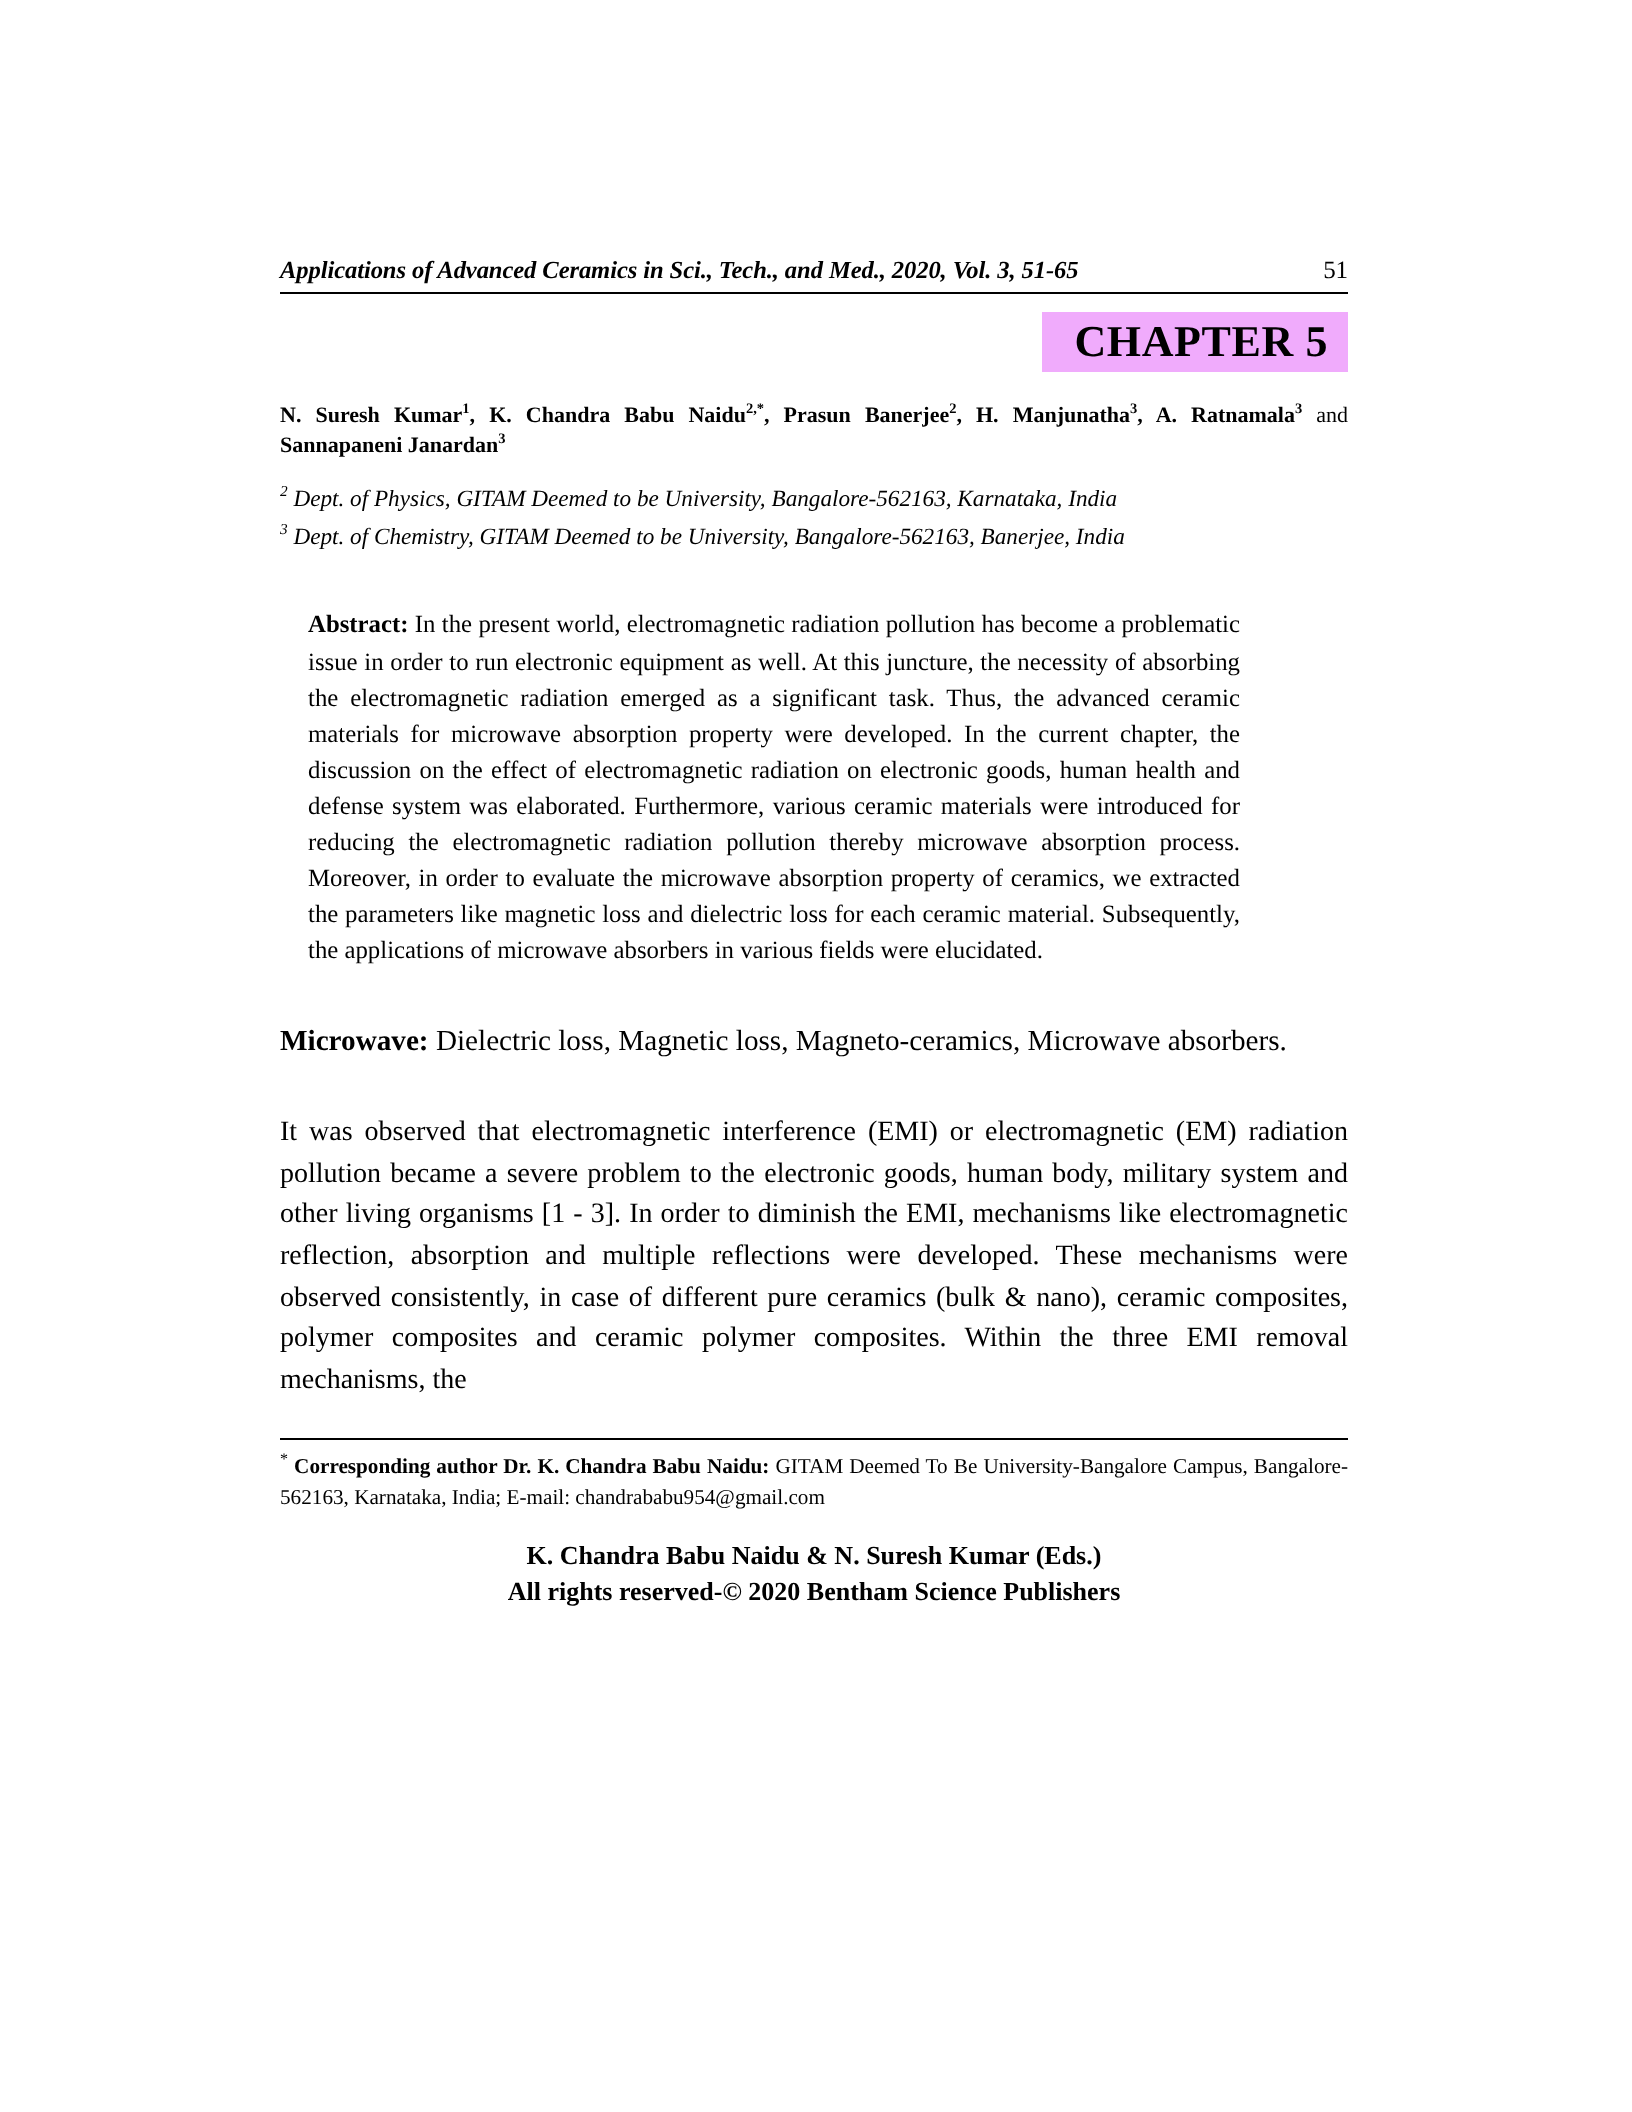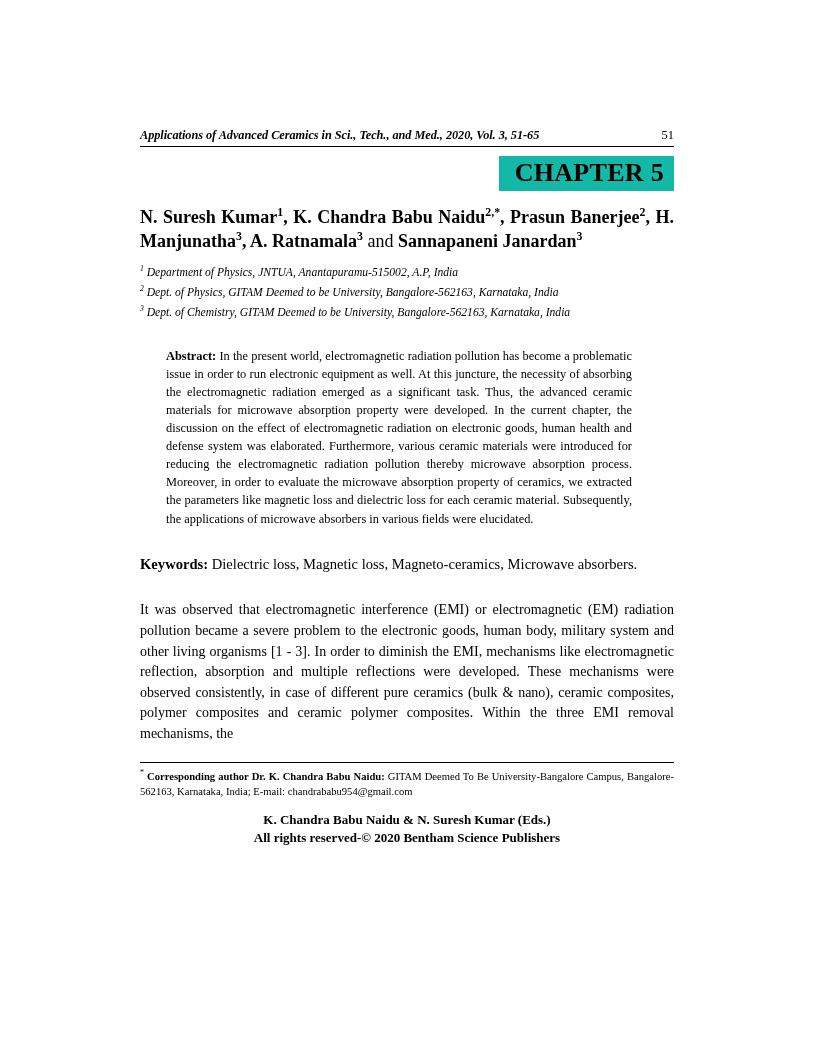--- a/index.html
+++ b/index.html
@@ -51,59 +51,59 @@
     margin-top: 3px;
   }
 
   
   .chapter-bar {
     margin-top: 9px;
     display: flex;
     justify-content: flex-end;
   }
   .chapter-label {
-    background: #14b8a6;
-    font-size: 26px;
+    background: #f0abfc;
+    font-size: 22px;
     font-weight: bold;
     letter-spacing: 0.3px;
     padding: 2px 10px 3px 16px;
     line-height: 1.15;
   }
 
   h1.title {
     font-size: 22.5px;
     font-weight: bold;
     line-height: 1.27;
     margin: 16px 0 0 0;
     text-align: justify;
     letter-spacing: -0.1px;
   }
   h1.title .line2 { display: block; }
 
   .authors {
-    font-size: 18px;
+    font-size: 11px;
     font-weight: bold;
     line-height: 1.33;
     margin-top: 15px;
     text-align: justify;
   }
   .authors .conj { font-weight: normal; }
   sup { font-size: 0.66em; vertical-align: super; line-height: 0; }
 
   .affils {
     margin-top: 9px;
   }
   .affil {
     font-size: 11.6px;
     font-style: italic;
     line-height: 1.72;
   }
 
   .abstract-box {
-    margin: 24px 0 0 26px;
+    margin: 24px 0 0 14px;
     width: 466px;
   }
   .abstract-box p {
     margin: 0;
     font-size: 12.4px;
     line-height: 1.46;
     text-align: justify;
   }
   .abstract-box b { font-weight: bold; }
 
@@ -165,31 +165,30 @@
     <div class="chapter-bar">
       <div class="chapter-label">CHAPTER 5</div>
     </div>
 
 
     <div class="authors">
       <span>N.  Suresh  Kumar</span><sup>1</sup>, <span>K.  Chandra  Babu  Naidu</span><sup>2,*</sup>, <span>Prasun  Banerjee</span><sup>2</sup>, <span>H. Manjunatha</span><sup>3</sup>, <span>A. Ratnamala</span><sup>3</sup><span class="conj"> and </span><span>Sannapaneni Janardan</span><sup>3</sup>
     </div>
 
     <div class="affils">
-      <div class="affil"><sup>1</sup><span> Department of Physics, JNTUA, Anantapuramu-515002, A.P, India</span></div>
       <div class="affil"><sup>2</sup><span> Dept. of Physics, GITAM Deemed to be University, Bangalore-562163, Karnataka, India</span></div>
-      <div class="affil"><sup>3</sup><span> Dept. of Chemistry, GITAM Deemed to be University, Bangalore-562163, Karnataka, India</span></div>
+      <div class="affil"><sup>3</sup><span> Dept. of Chemistry, GITAM Deemed to be University, Bangalore-562163, Banerjee, India</span></div>
     </div>
 
     <div class="abstract-box">
       <p><b>Abstract:</b><span> In the present world, electromagnetic radiation pollution has become a problematic issue in order to run electronic equipment as well. At this juncture, the necessity of absorbing the electromagnetic radiation emerged as a significant task. Thus, the advanced ceramic materials for microwave absorption property were developed. In the current chapter, the discussion on the effect of electromagnetic radiation on electronic goods, human health and defense system was elaborated. Furthermore, various ceramic materials were introduced for reducing the electromagnetic radiation pollution thereby microwave absorption process. Moreover, in order to evaluate the microwave absorption property of ceramics, we extracted the parameters like magnetic loss and dielectric loss for each ceramic material. Subsequently, the applications of microwave absorbers in various fields were elucidated.</span></p>
     </div>
 
     <div class="keywords">
-      <b>Keywords:</b><span> Dielectric loss, Magnetic loss, Magneto-ceramics, Microwave absorbers.</span>
+      <b>Microwave:</b><span> Dielectric loss, Magnetic loss, Magneto-ceramics, Microwave absorbers.</span>
     </div>
 
 
     <div class="body-text">It was observed that electromagnetic interference (EMI) or electromagnetic (EM) radiation pollution became a severe problem to the electronic goods, human body, military system and other living organisms [1 - 3]. In order to diminish the EMI, mechanisms like electromagnetic reflection, absorption and multiple reflections were developed. These mechanisms were observed consistently, in case of different pure ceramics (bulk &amp; nano), ceramic composites, polymer composites and ceramic polymer composites. Within the three EMI removal mechanisms, the</div>
 
     <div class="footnote-rule"></div>
     <div class="footnote">
       <span class="star">*</span> <b>Corresponding author Dr. K. Chandra Babu Naidu:</b><span> GITAM Deemed To Be University-Bangalore Campus, Bangalore-562163, Karnataka, India; E-mail: chandrababu954@gmail.com</span>
     </div>
 

